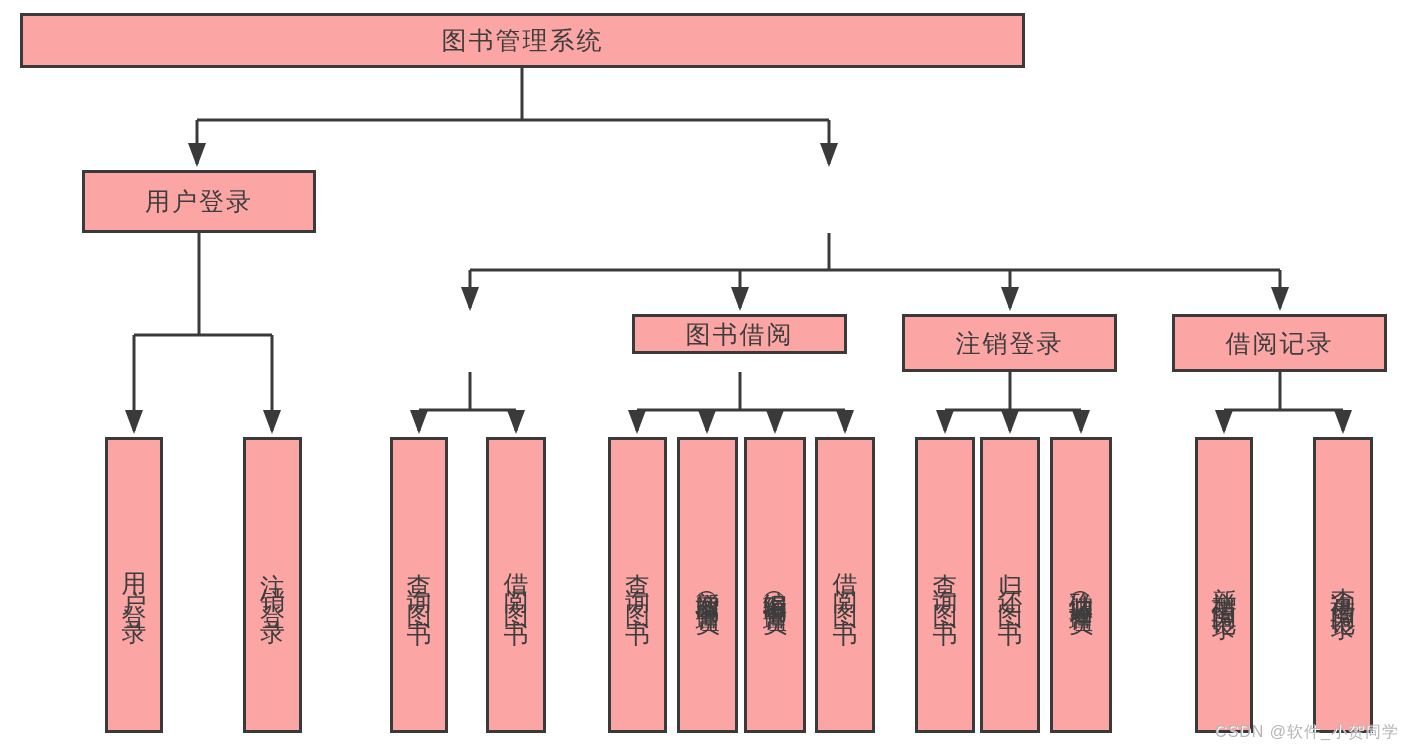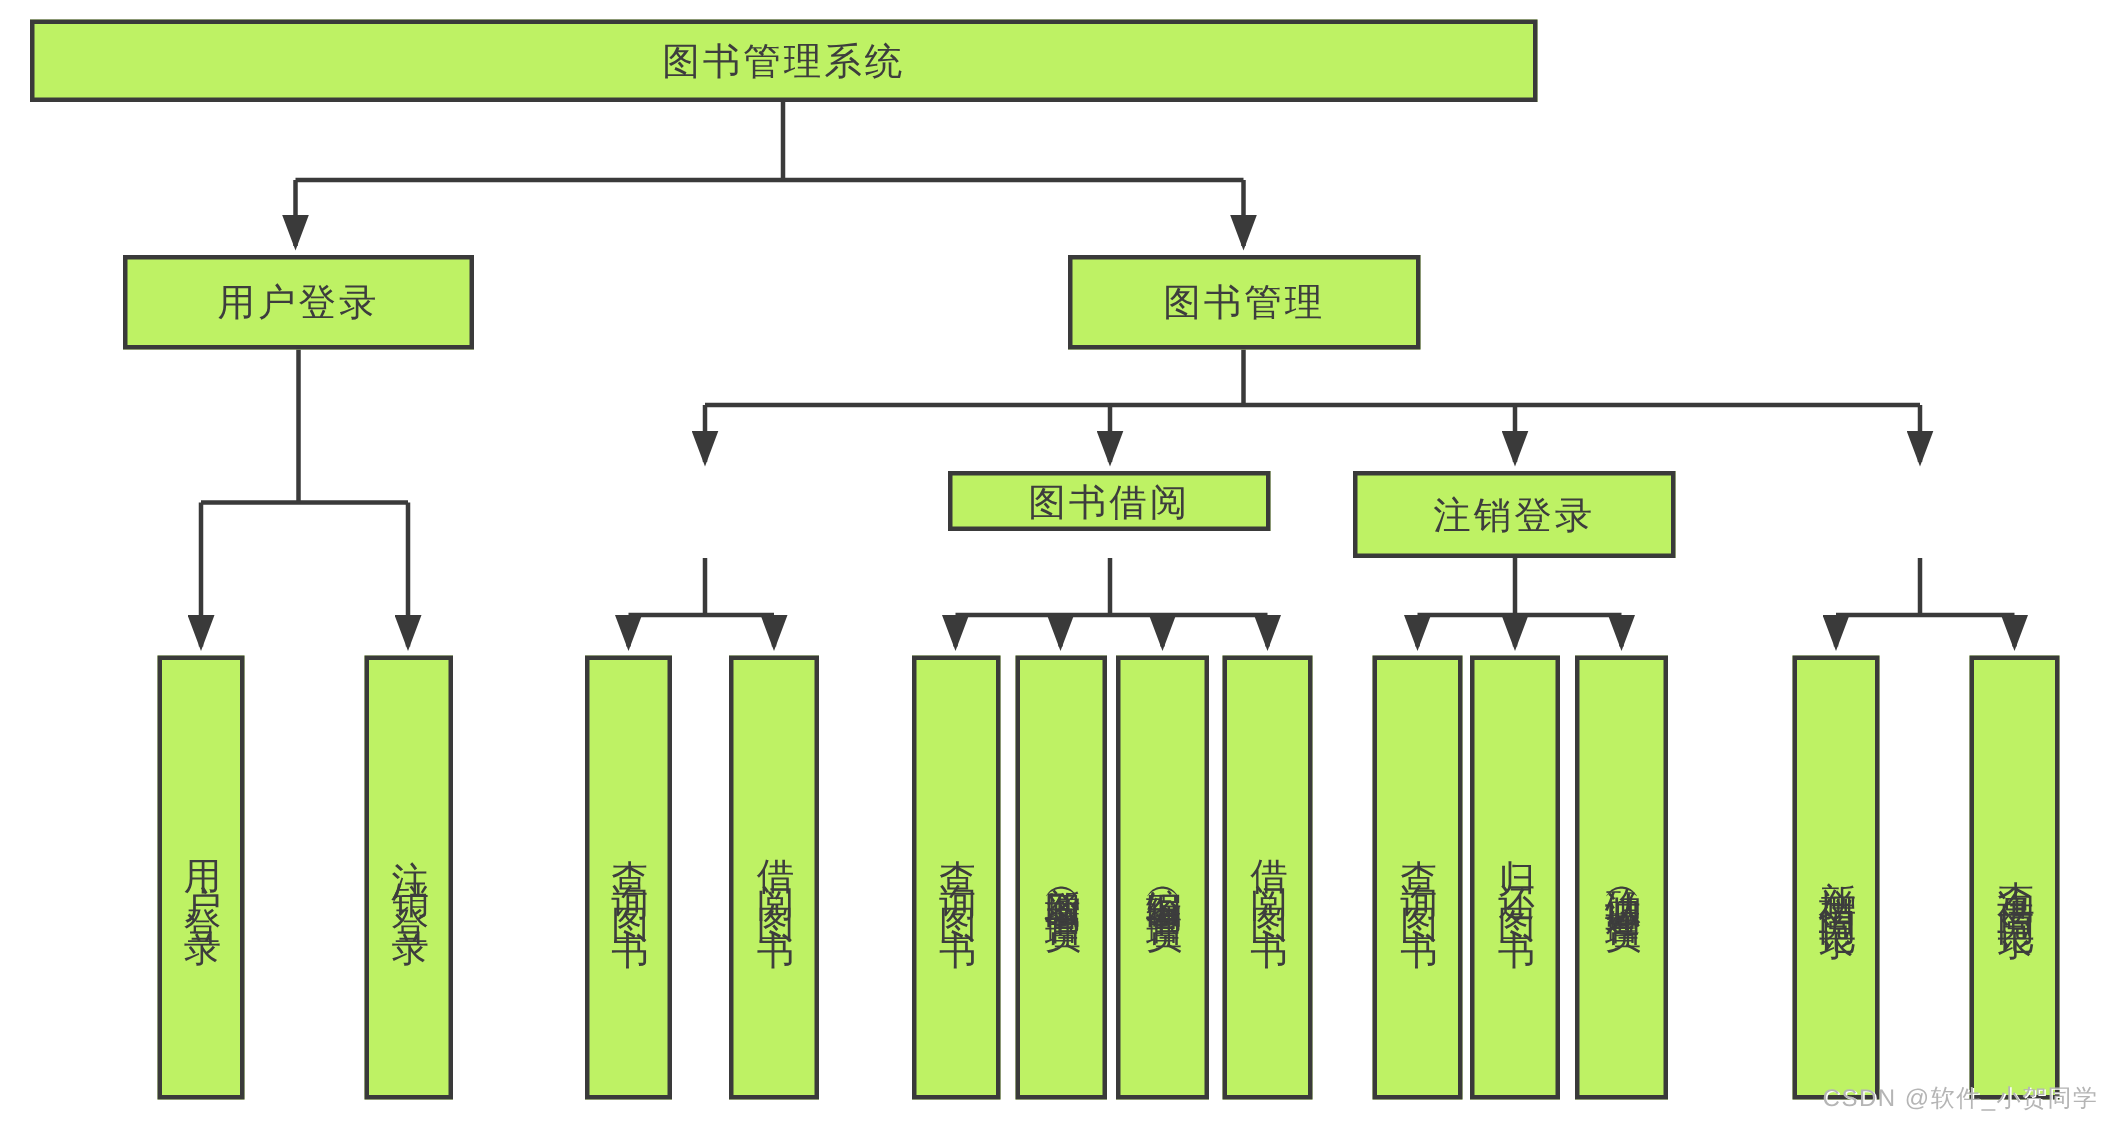--- a/index.html
+++ b/index.html
@@ -17,21 +17,21 @@
   }
   svg.connectors {
     position: absolute;
     left: 0; top: 0;
     width: 1405px; height: 747px;
   }
   .node {
     position: absolute;
     box-sizing: border-box;
     border: 3px solid #3a3a3a;
-    background: #bef264;
+    background: #fca5a5;
     color: #3d3d3d;
     display: flex;
     align-items: center;
     justify-content: center;
     text-align: center;
   }
   .node.h {
     font-size: 25px;
     letter-spacing: 2px;
     white-space: nowrap;
@@ -107,24 +107,24 @@
       <path d="M1280,372 V410"></path>
       <path d="M1224,410 H1343"></path>
       <path d="M1224,410 V431" marker-end="url(#arrow)"></path>
       <path d="M1343,410 V431" marker-end="url(#arrow)"></path>
     </g>
   </svg>
 
   <div class="node h" style="left:20px; top:13px; width:1005px; height:55px;">图书管理系统</div>
 
   <div class="node h" style="left:82px; top:170px; width:234px; height:63px;">用户登录</div>
-  <div class="node h" style="left:712px; top:170px; width:235px; height:63px;">图书管理</div>
 
   <div class="node h" style="left:632px; top:314px; width:215px; height:40px;">图书借阅</div>
   <div class="node h" style="left:902px; top:314px; width:215px; height:58px;">注销登录</div>
+  <div class="node h" style="left:1172px; top:314px; width:215px; height:58px;">借阅记录</div>
 
   <div class="node v sp4" style="left:105px; top:437px; width:58px; height:296px;">用户登录</div>
   <div class="node v sp4" style="left:243px; top:437px; width:59px; height:296px;">注销登录</div>
 
   <div class="node v sp4" style="left:390px; top:437px; width:58px; height:296px;">查询图书</div>
   <div class="node v sp4" style="left:486px; top:437px; width:60px; height:296px;">借阅图书</div>
 
   <div class="node v sp4" style="left:608px; top:437px; width:59px; height:296px;">查询图书</div>
   <div class="node v sp8" style="left:677px; top:437px; width:61px; height:296px;">新增图书（管理员）</div>
   <div class="node v sp8" style="left:744px; top:437px; width:62px; height:296px;">编辑图书（管理员）</div>

